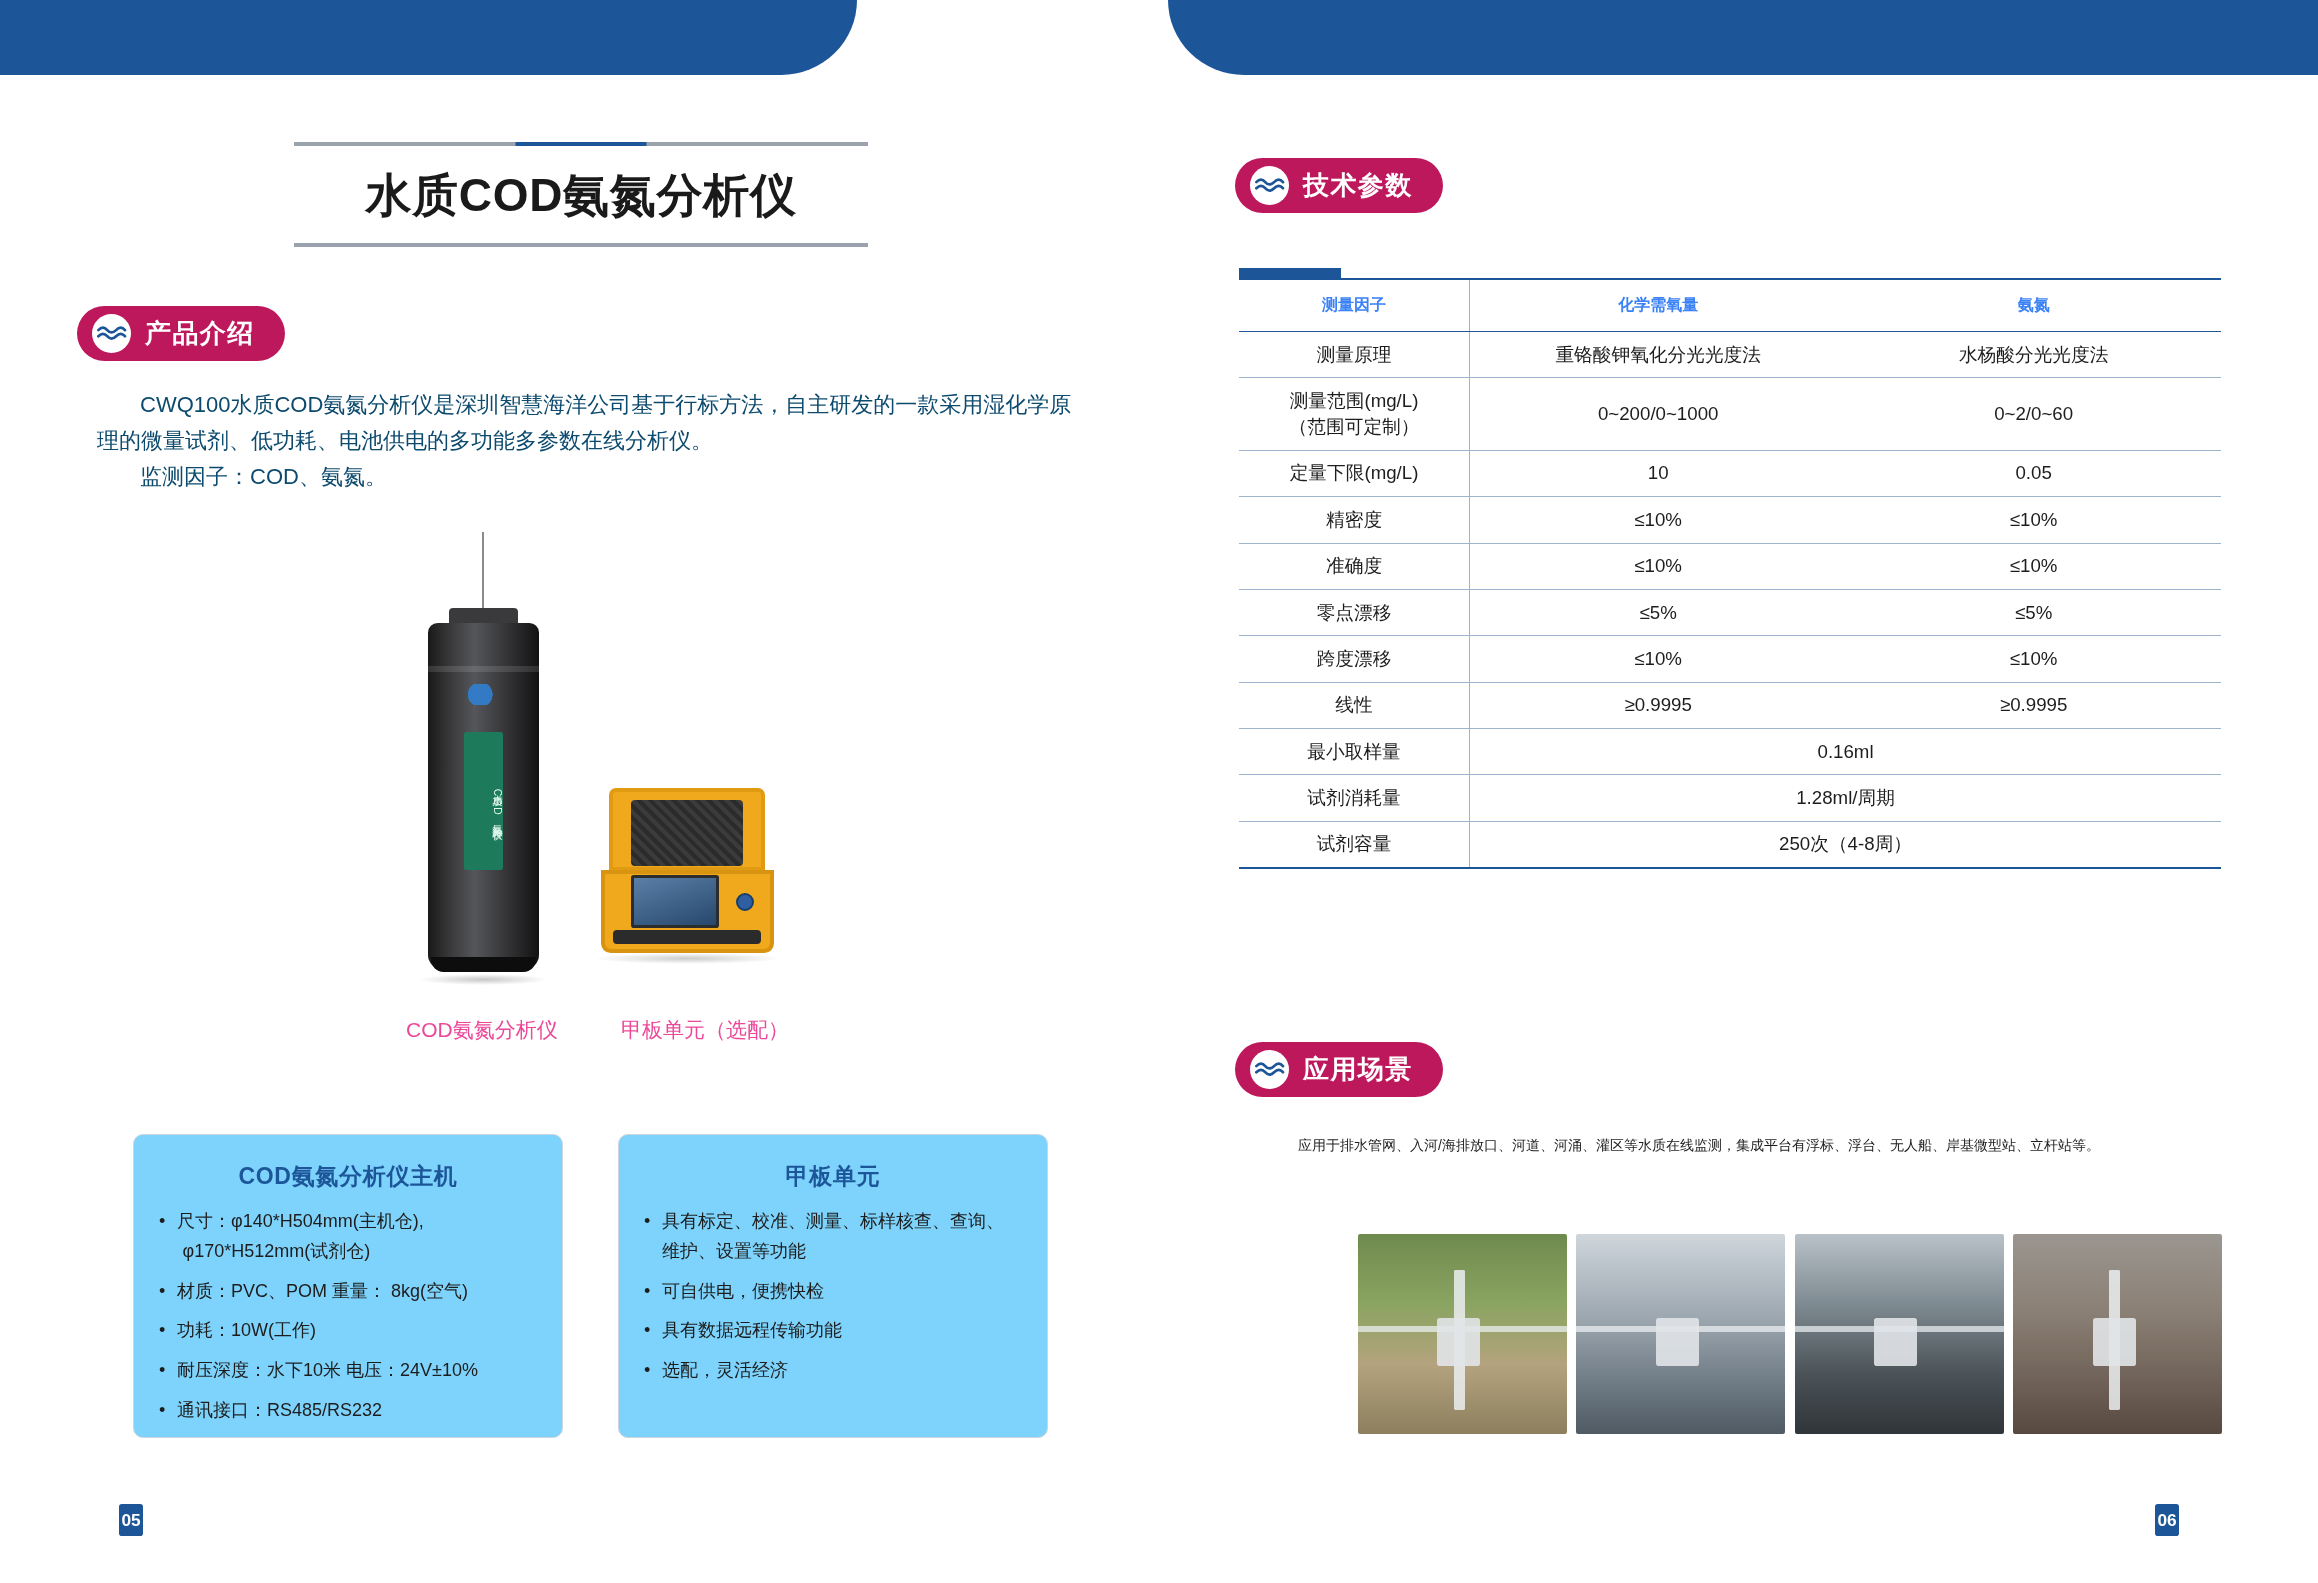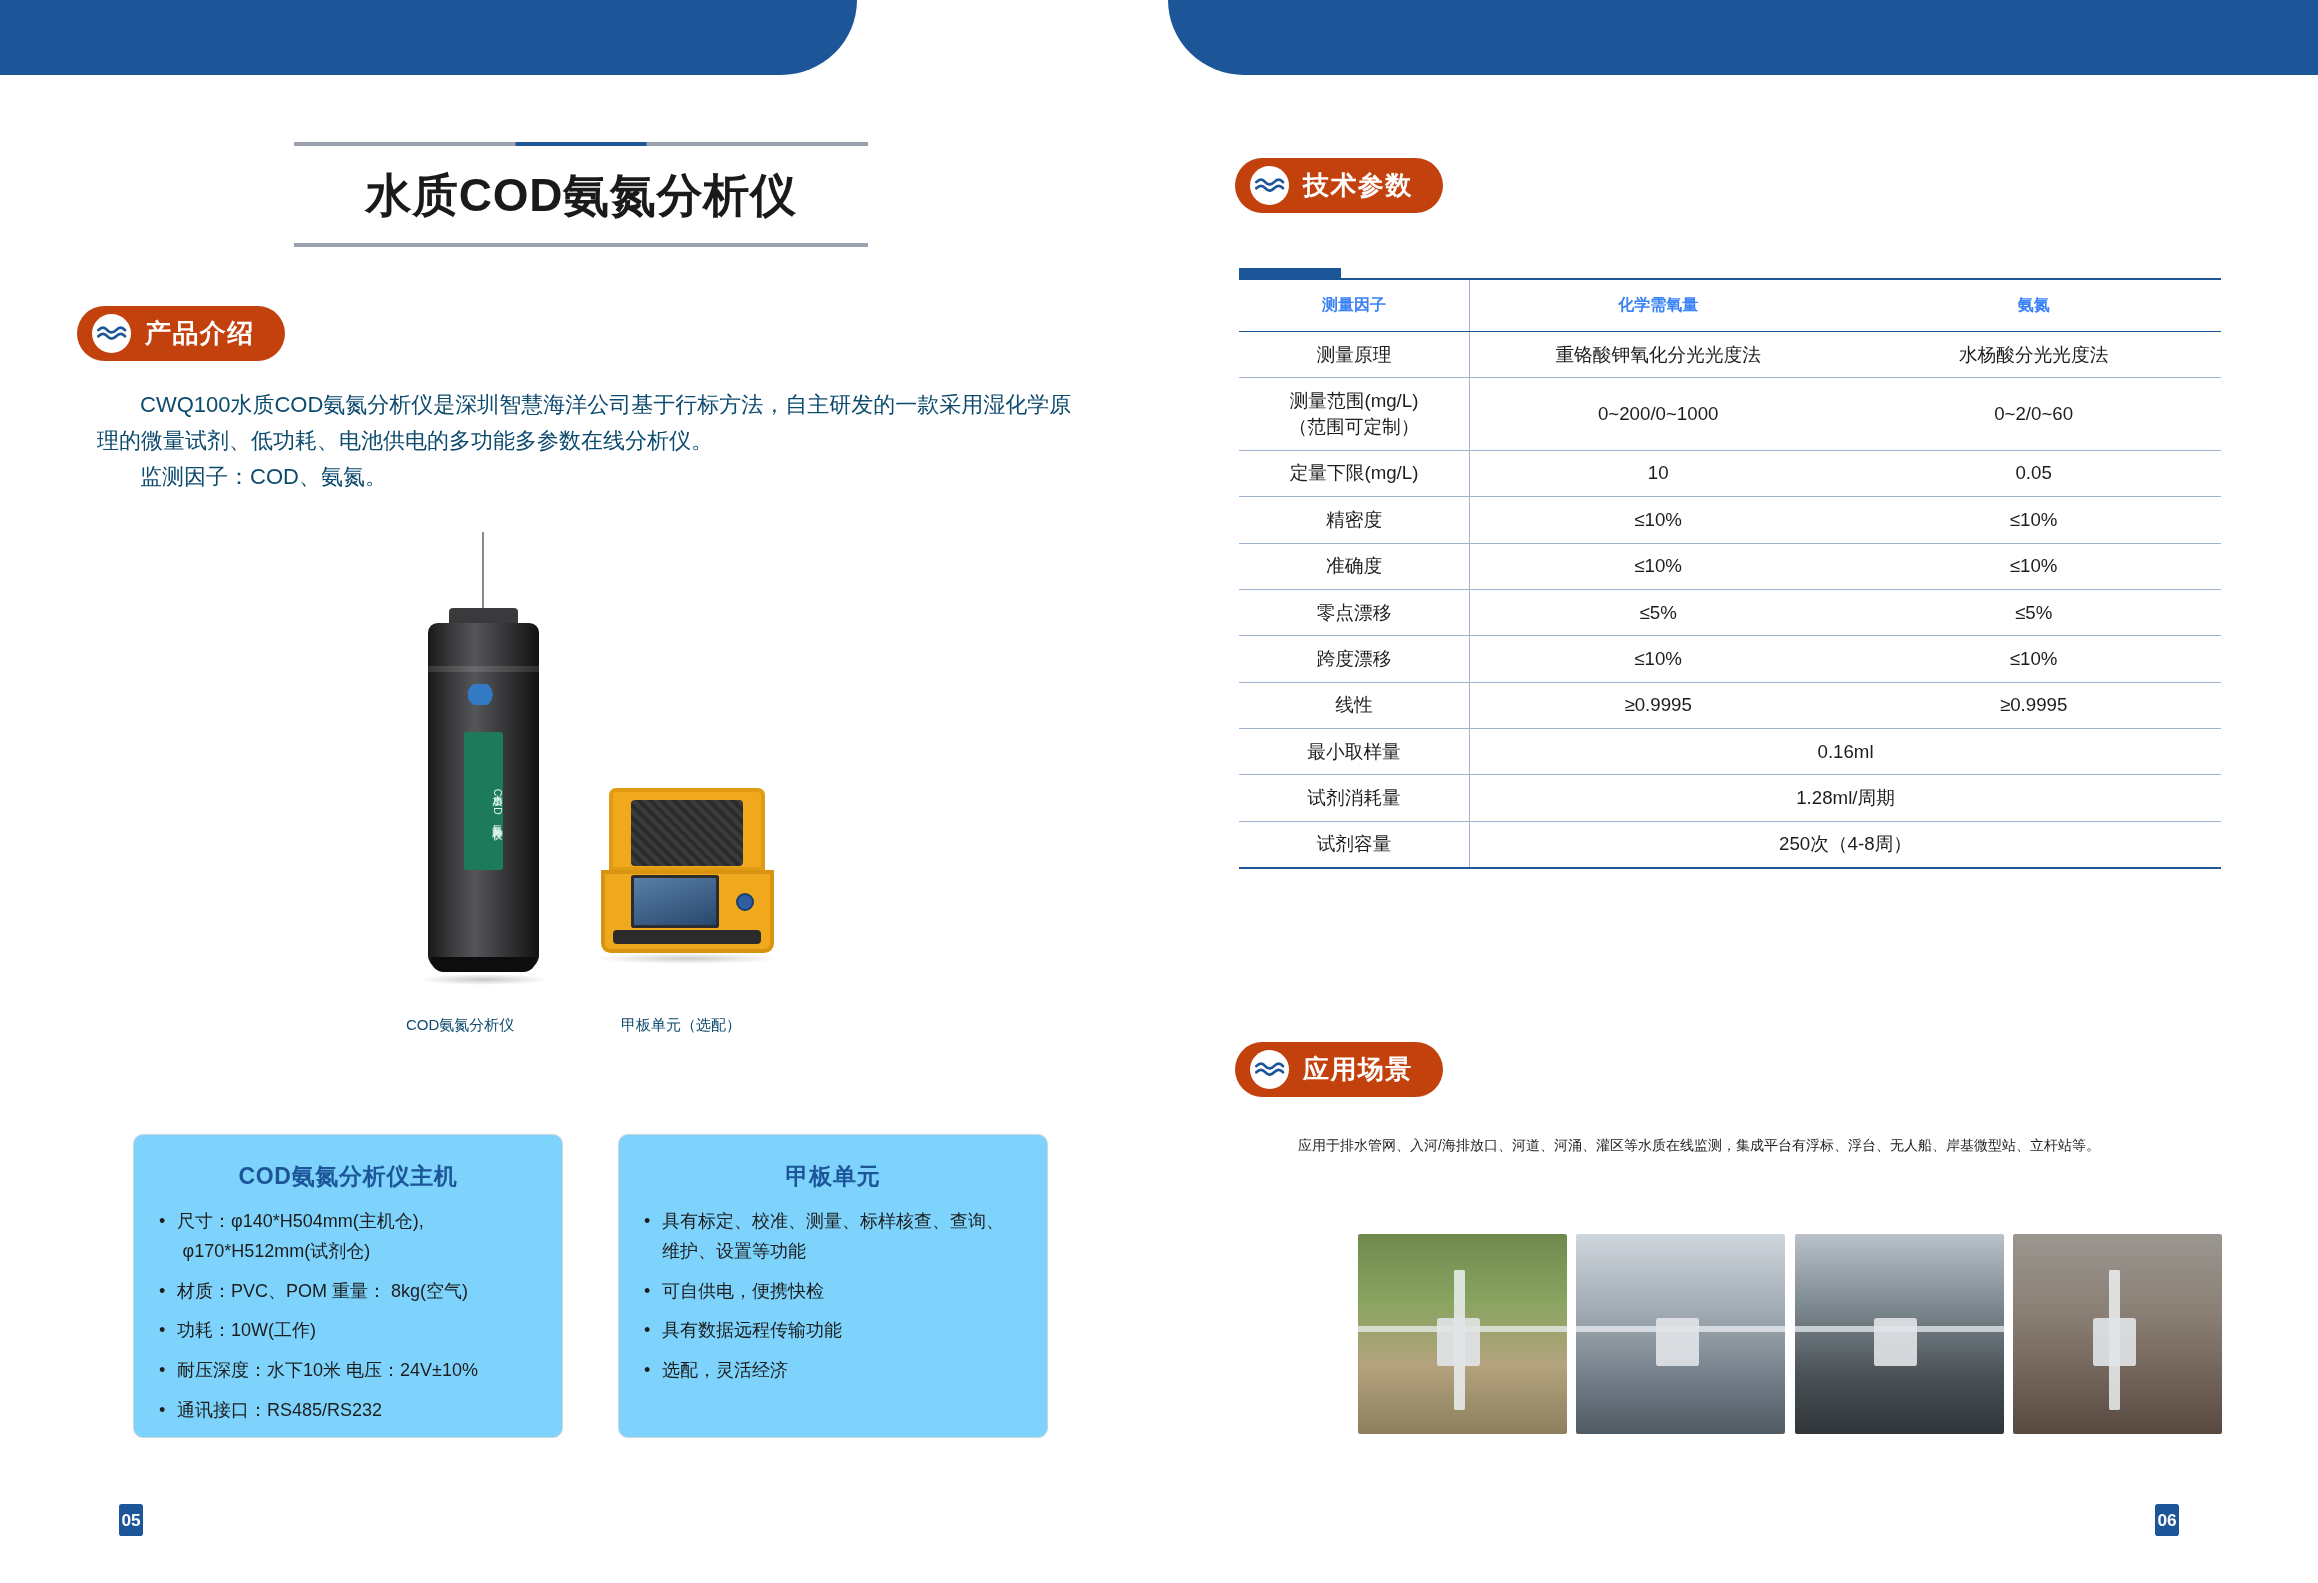--- a/index.html
+++ b/index.html
@@ -89,21 +89,21 @@
     color: #1a1a1a;
     letter-spacing: 0.7px;
     padding: 19.4px 0 16.6px 0;
     white-space: nowrap;
   }
 
   
   .pill {
     display: inline-flex;
     align-items: center;
-    background: #c2410c;
+    background: #be185d;
     color: #ffffff;
     border-radius: 30px;
     height: 55px;
     padding: 0 30px 0 15px;
     box-sizing: border-box;
   }
   .pill .wave-badge {
     width: 39px;
     height: 39px;
     border-radius: 50%;
@@ -307,22 +307,22 @@
     position: absolute;
     left: -8.3px;
     top: 165px;
     width: 189px;
     height: 11px;
     background: radial-gradient(ellipse at center, rgba(0,0,0,.2), rgba(0,0,0,0) 70%);
   }
 
   .caption {
     position: absolute;
-    font-size: 15px;
-    color: #0c4a6e;
+    font-size: 21px;
+    color: #ec4899;
     white-space: nowrap;
   }
   .cap-analyzer { left: 406px; top: 1016px; }
   .cap-deck { left: 621px; top: 1016px; }
 
   
   .spec-card {
     position: absolute;
     background: #7dd3fc;
     border: 1.4px solid #ccd4e0;

